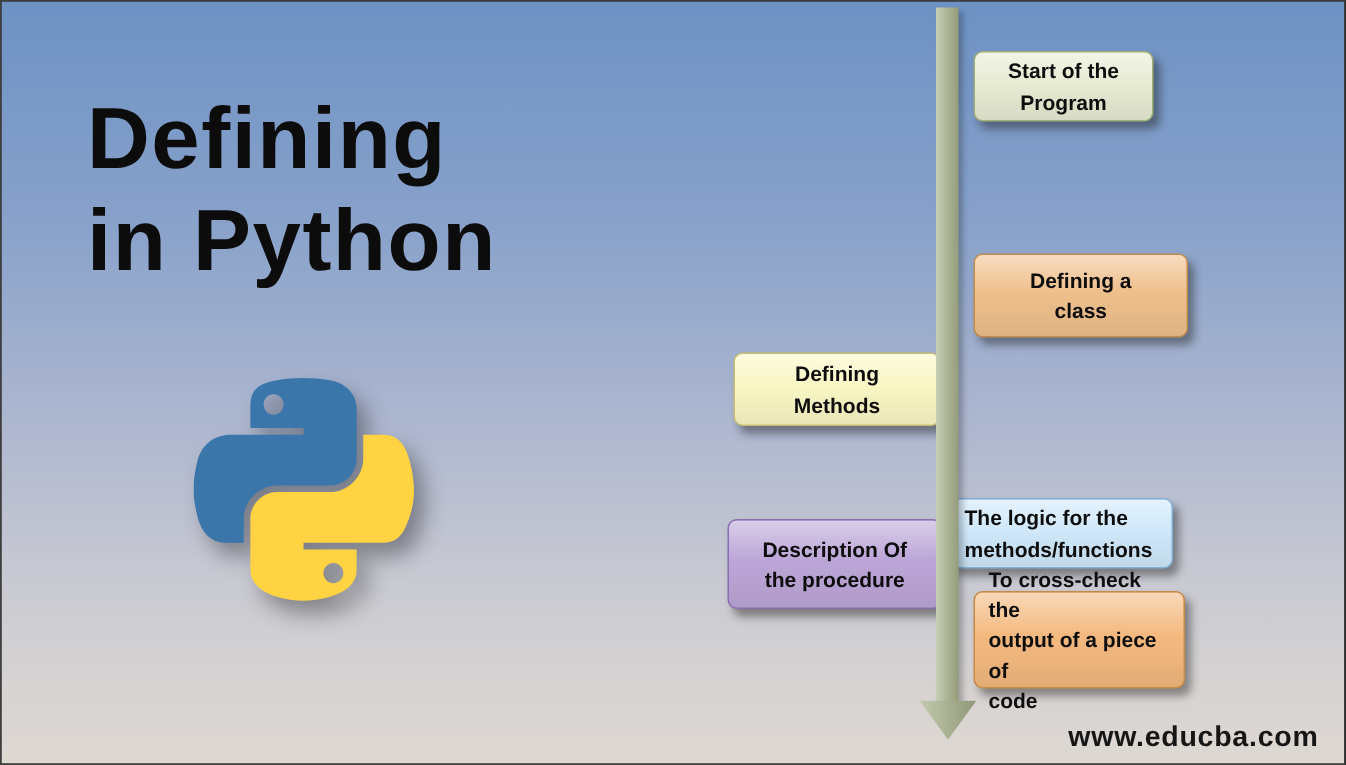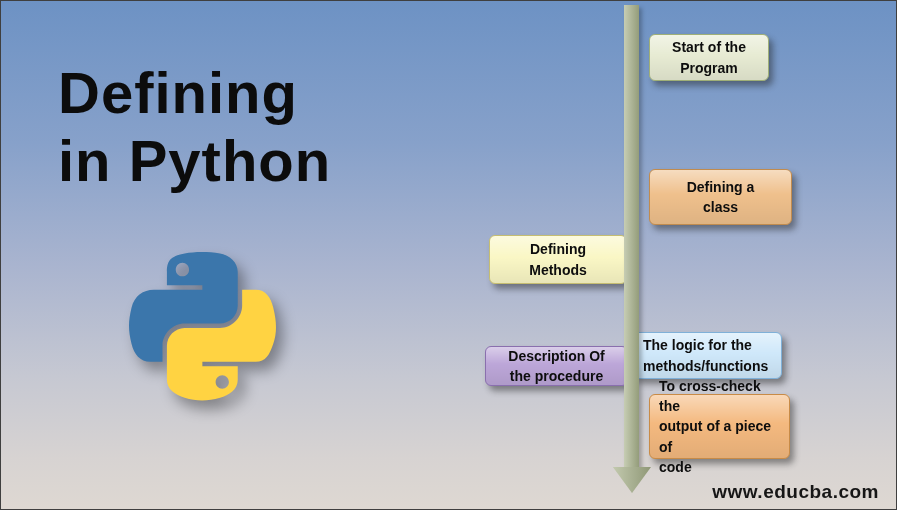--- a/index.html
+++ b/index.html
@@ -52,21 +52,21 @@
     white-space:pre-line;
     padding:0 6px;
   }
   .box.left-align{justify-content:flex-start;}
   .box.left-align .box-label{text-align:left;padding-left:9px;}
   .box1{left:648px;top:33px;width:120px;height:47px;}
   .box2{left:484px;top:100px;width:142px;height:48px;}
   .box3{left:648px;top:168px;width:143px;height:56px;}
   .box4{left:488px;top:234px;width:138px;height:49px;}
   .box5{left:632px;top:291px;width:149px;height:47px;margin-top:40px;}
-  .box6{left:484px;top:345px;width:143px;height:40px;}
+  .box6{left:484px;top:345px;width:143px;height:60px;}
   .box7{left:648px;top:393px;width:141px;height:65px;}
   .watermark{
     position:absolute;right:17px;top:480px;
     font-size:19px;font-weight:800;color:#161616;
     letter-spacing:.5px;
   }
 </style>
 </head>
 <body>
 

